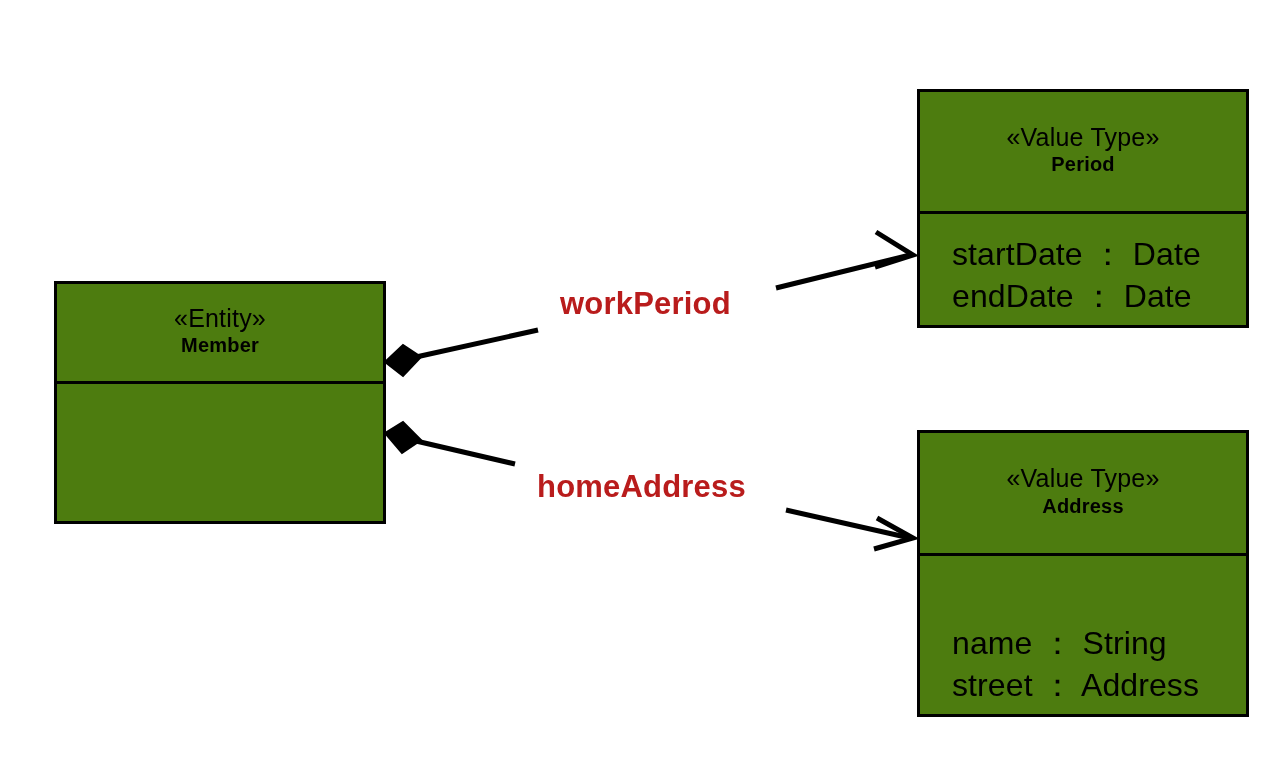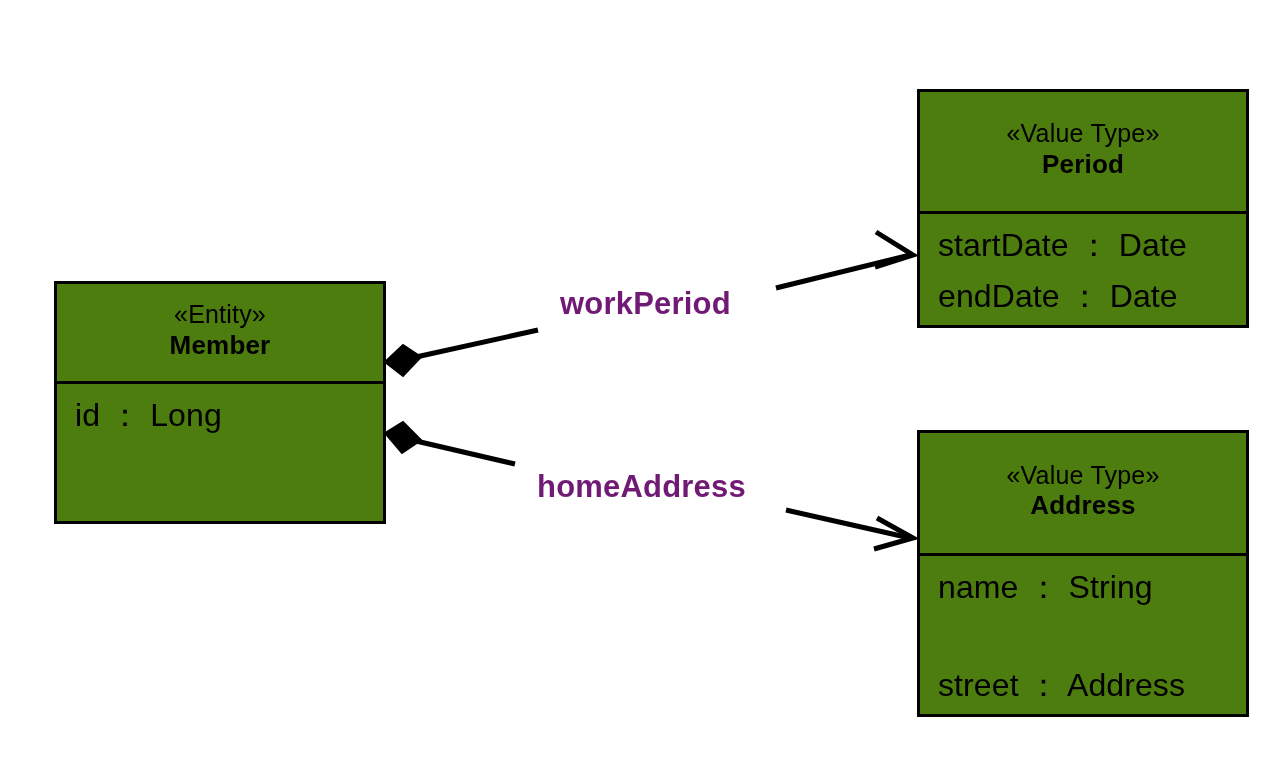--- a/index.html
+++ b/index.html
@@ -41,34 +41,34 @@
   }
   .stereotype {
     font-size: 25px;
     font-weight: 400;
     line-height: 1.18;
     letter-spacing: 0.2px;
     text-align: center;
     white-space: nowrap;
   }
   .class-name {
-    font-size: 26px;
+    font-size: 20px;
     font-weight: 700;
     line-height: 1.2;
     letter-spacing: 0.2px;
     text-align: center;
     white-space: nowrap;
   }
   .uml-attributes {
     box-sizing: border-box;
     flex: 1 1 auto;
-    padding: 10px 0 8px 18px;
+    padding: 10px 0 8px 32px;
     display: flex;
     flex-direction: column;
-    justify-content: space-between;
+    justify-content: flex-end;
     border-radius: 20px;
   }
   .attribute {
     font-size: 32px;
     font-weight: 400;
     line-height: 1.32;
     letter-spacing: 0.1px;
     white-space: nowrap;
   }
 
@@ -110,21 +110,21 @@
   }
 
   
   .assoc-label {
     position: absolute;
     font-size: 31px;
     font-weight: 700;
     letter-spacing: 0.2px;
     line-height: 1;
     white-space: nowrap;
-    color: #701a75;
+    color: #b91c1c;
   }
   #label-work-period   { left: 560px; top: 288px; }
   #label-home-address  { left: 521px; top: 471px; margin-left: 16px; }
 </style>
 </head>
 <body>
 
 <div id="canvas">
 
   <svg class="connector-svg" viewBox="0 0 1280 770" xmlns="http://www.w3.org/2000/svg">
@@ -143,21 +143,20 @@
       <path class="conn-arrowhead" d="M 877 518 L 913 538 L 874 549"></path>
     </g>
   </svg>
 
   <div class="uml-class" id="class-member">
     <div class="uml-header">
       <div class="stereotype">«Entity»</div>
       <div class="class-name">Member</div>
     </div>
     <div class="uml-attributes">
-      <div class="attribute">id ： Long</div>
     </div>
   </div>
 
   <div class="uml-class" id="class-period">
     <div class="uml-header">
       <div class="stereotype">«Value Type»</div>
       <div class="class-name">Period</div>
     </div>
     <div class="uml-attributes">
       <div class="attribute">startDate ： Date</div>

